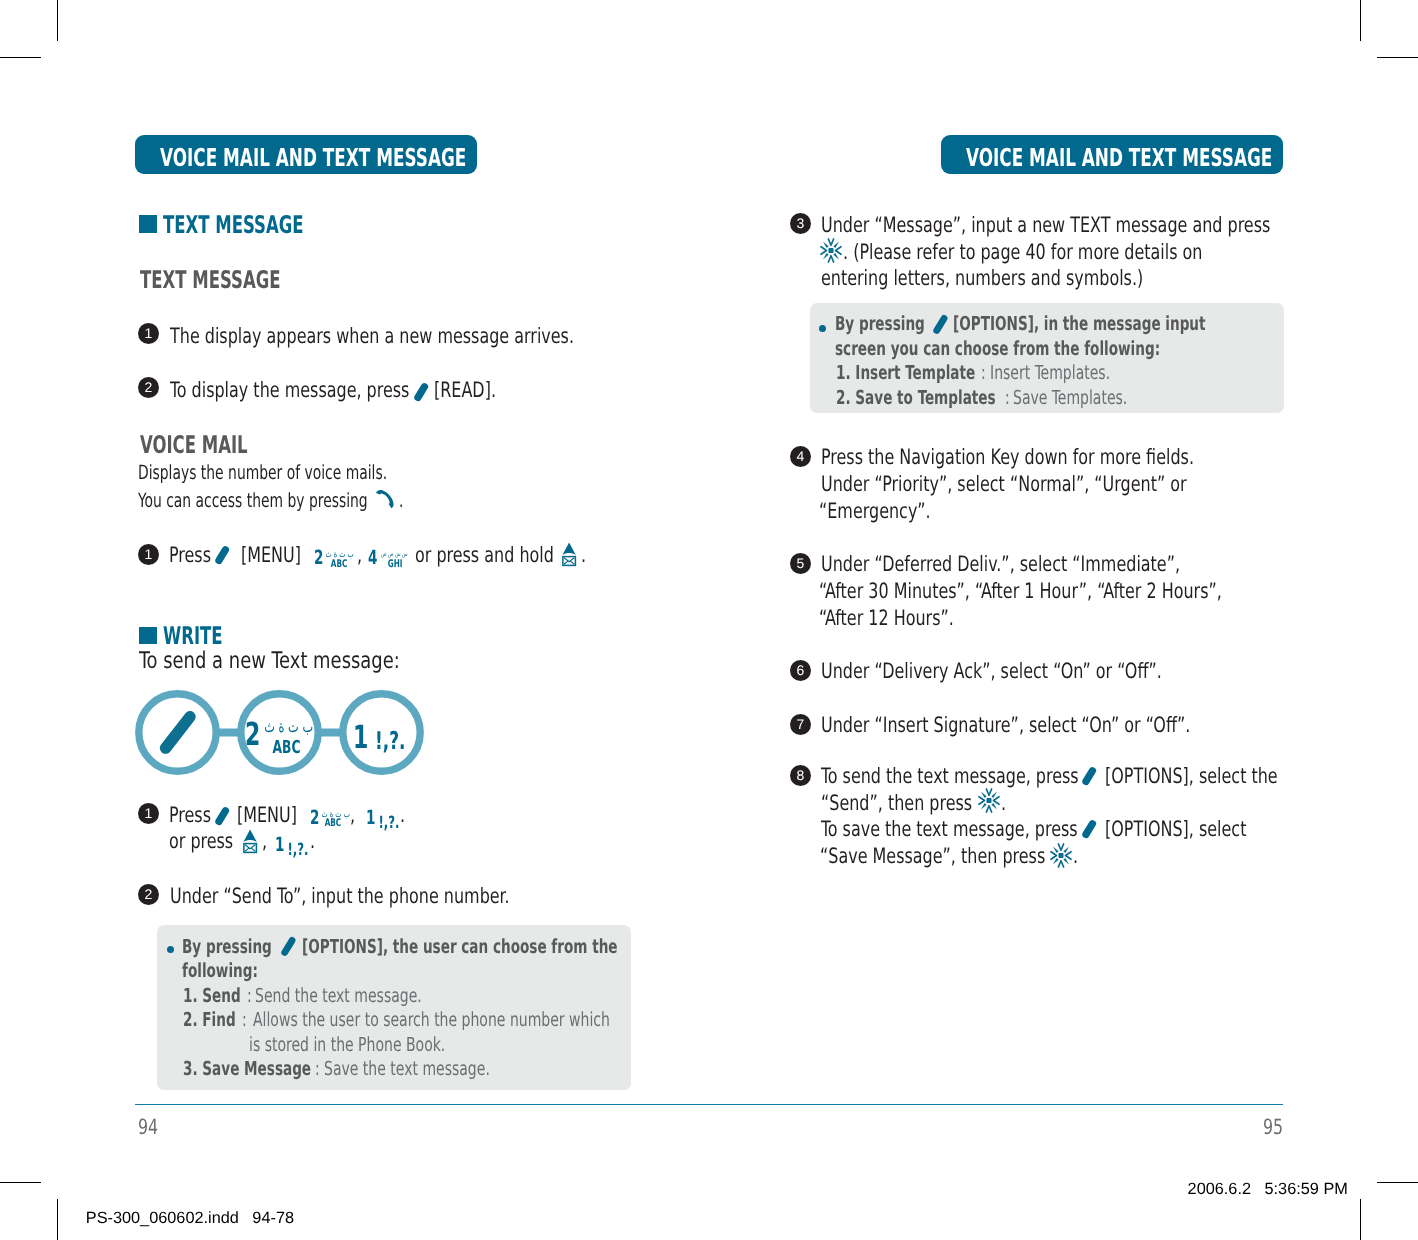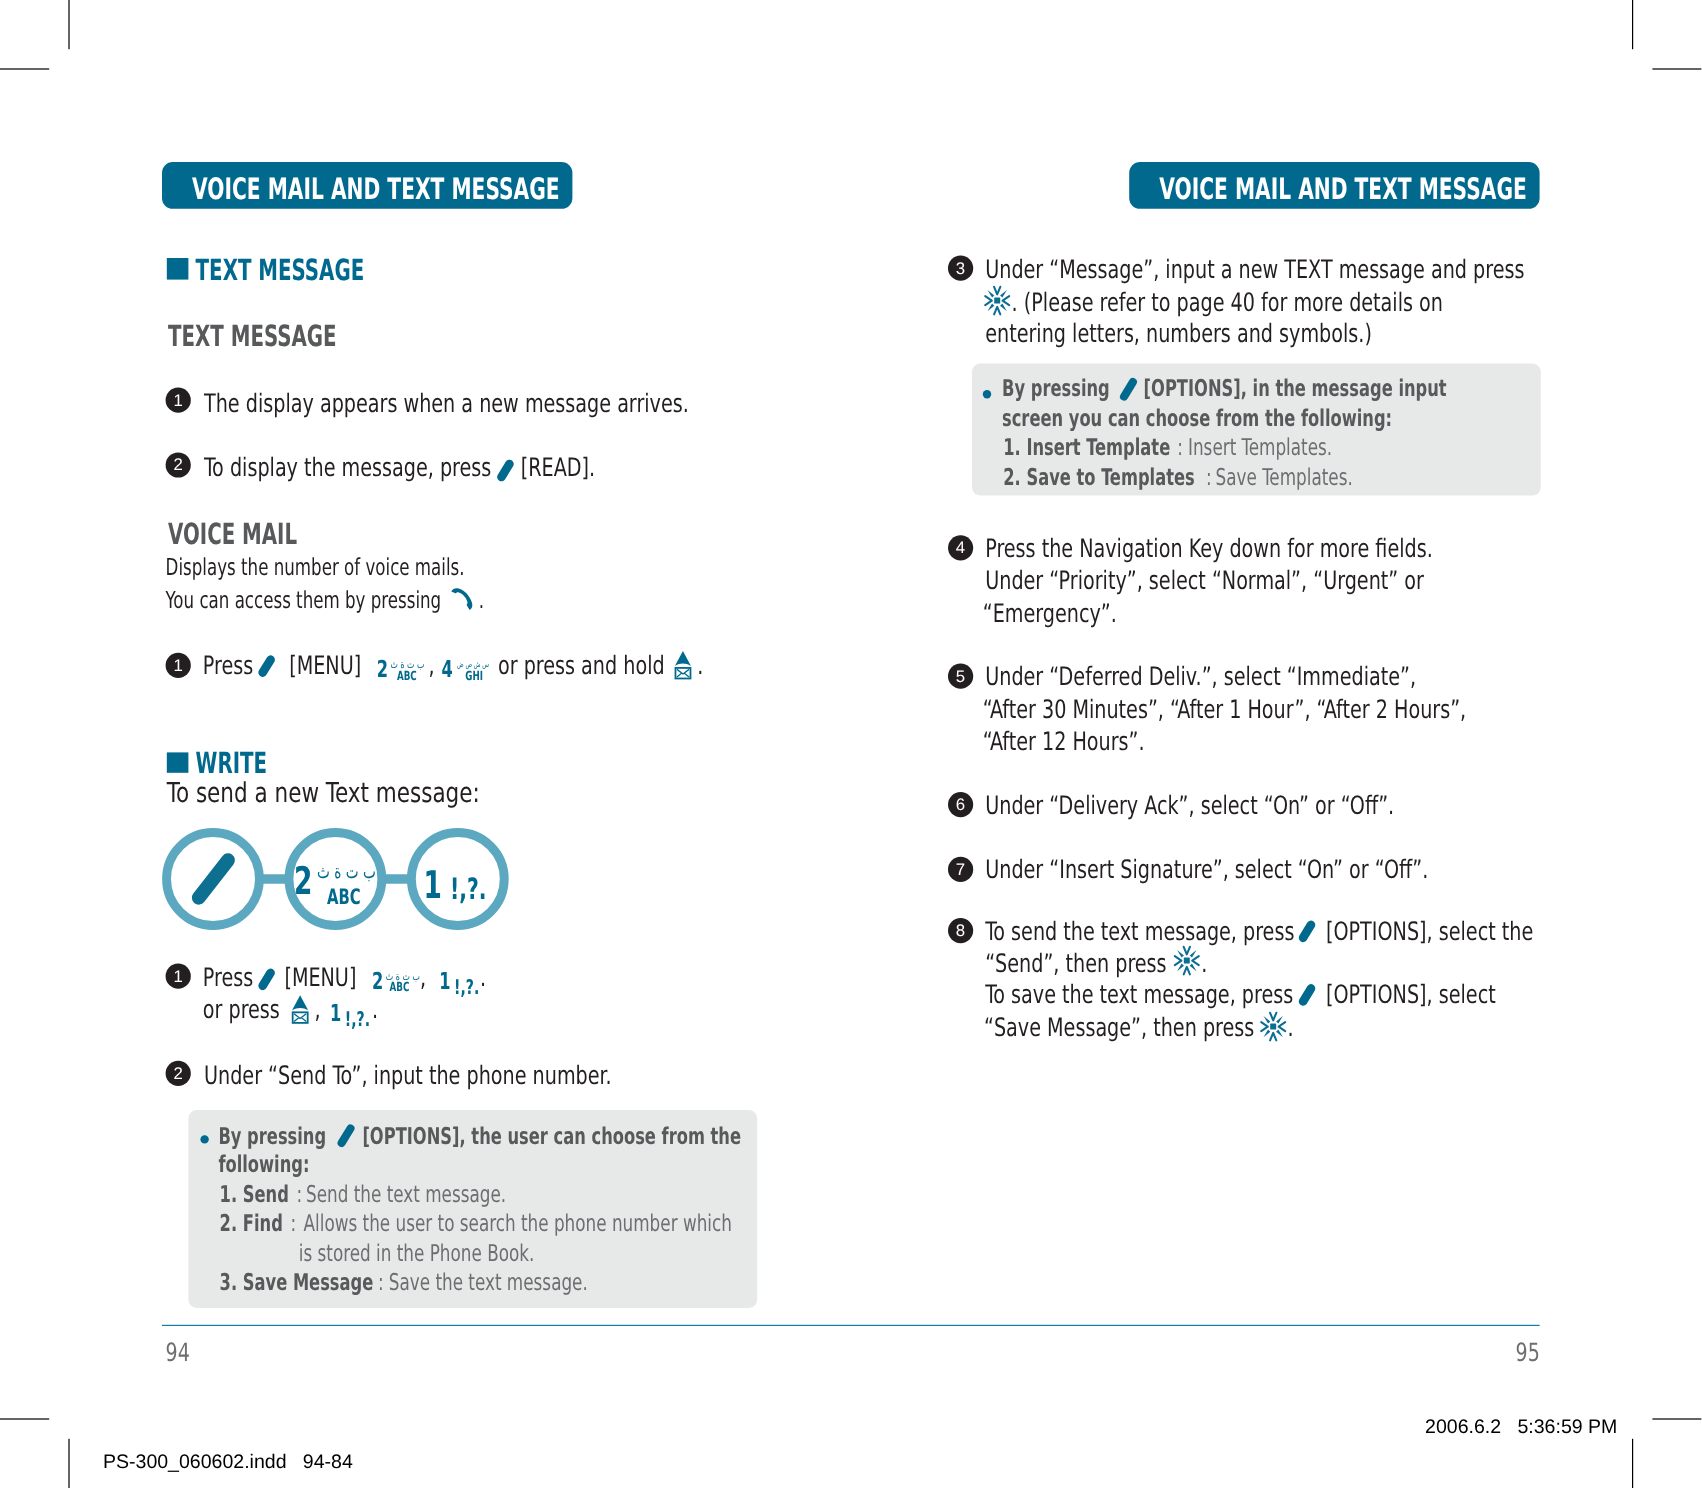--- a/index.html
+++ b/index.html
@@ -290,16 +290,16 @@
     <path d="M19.1 3.6 L13.4 8.2 L15.3 10.0 Z"></path>
     <path d="M2.9 21.4 L8.6 16.8 L6.7 15.0 Z"></path>
     <path d="M19.1 21.4 L13.4 16.8 L15.3 15.0 Z"></path>
   </g>
 </svg>
 <div class="tx" style="left:1072.5px;top:844.8px;">.</div>
 
 <div class="rule" style="left:135px;top:1103.5px;width:1148px;"></div>
 <div class="pg" style="left:1263px;top:1117px;">95</div>
 
-<div class="ftr" style="left:85.8px;top:1210.3px;">PS-300_060602.indd   94-84</div>
+<div class="ftr" style="left:85.8px;top:1210.3px;">PS-300_060602.indd   94-78</div>
 <div class="ftr" style="left:1187.6px;top:1181px;">2006.6.2   5:36:59 PM</div>
 
 </div>
 
 </body></html>

